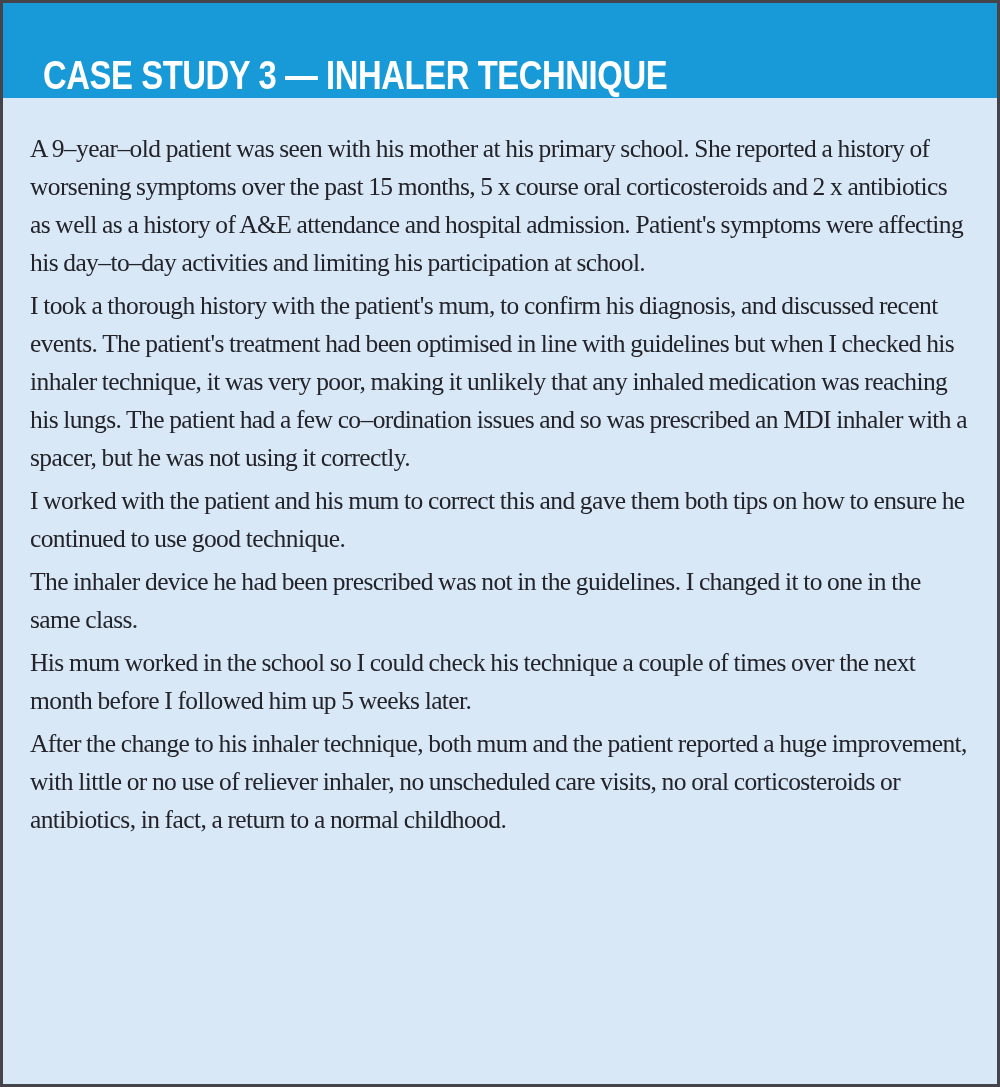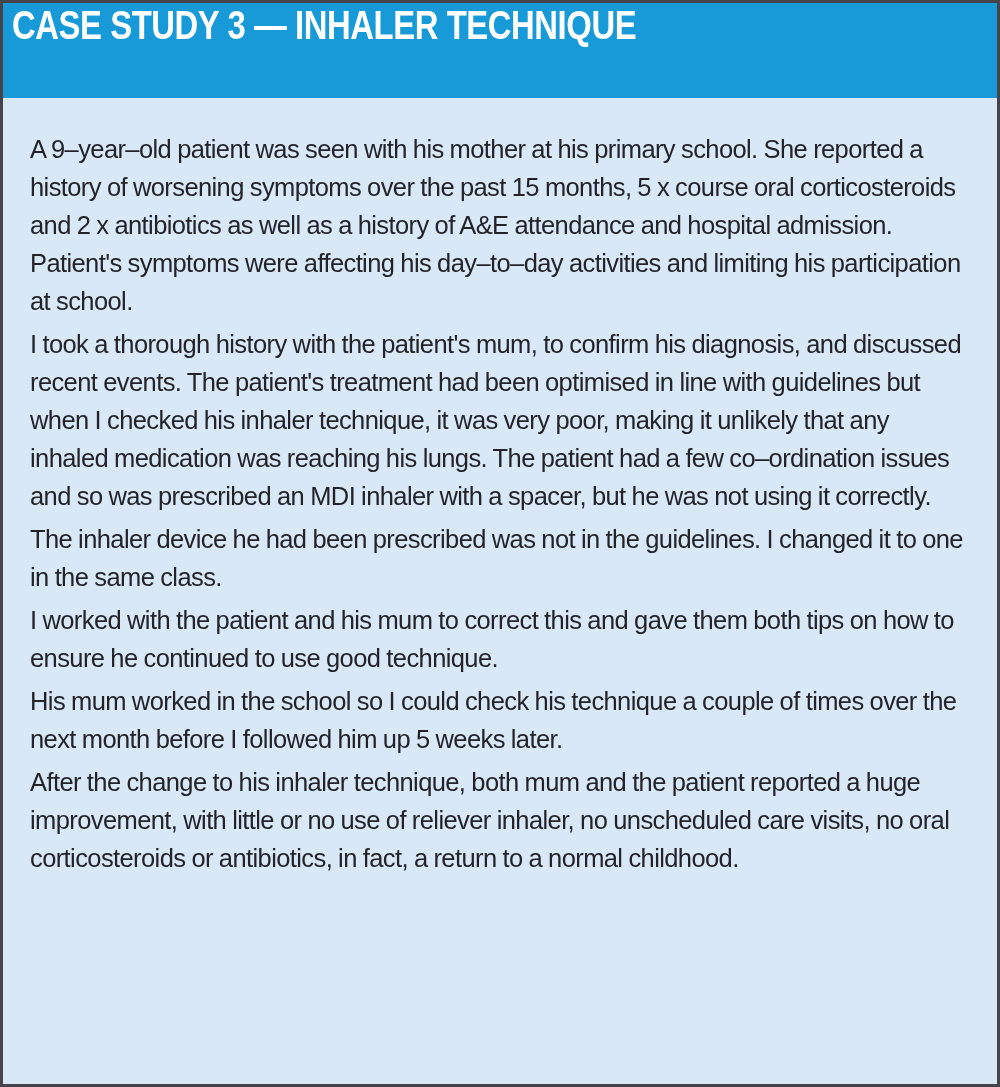--- a/index.html
+++ b/index.html
@@ -19,53 +19,54 @@
     width: 1000px;
     height: 1087px;
     border: 3px solid var(--border);
     background: var(--body-bg);
     overflow: hidden;
   }
   .cs-header {
     height: 95px;
     background: var(--header-bg);
     display: flex;
-    align-items: flex-start;
-    padding-left: 9px;
+    align-items: flex-end;
+    padding-left: 40px;
   }
   .cs-title {
     color: var(--header-text);
     font-size: 40px;
     font-weight: bold;
     letter-spacing: -0.5px;
     white-space: nowrap;
     transform: scaleX(0.82);
     transform-origin: left center;
   }
   .cs-body {
     padding: 32px 26px 0 27px;
     color: var(--body-text);
+    font-family: Liberation Serif, serif;
   }
   .cs-body p {
     font-size: 25.5px;
     line-height: 38px;
     letter-spacing: -0.6px;
     word-spacing: -0.5px;
     margin: 0 0 5px 0;
     color: var(--body-text);
   }
 </style>
 </head>
 <body>
 
 <div class="case-study">
   <div class="cs-header">
     <h1 class="cs-title">CASE STUDY 3 — INHALER TECHNIQUE</h1>
   </div>
   <div class="cs-body">
     <p>A 9–year–old patient was seen with his mother at his primary school. She reported a history of worsening symptoms over the past 15 months, 5 x course oral corticosteroids and 2 x antibiotics as well as a history of A&amp;E attendance and hospital admission. Patient's symptoms were affecting his day–to–day activities and limiting his participation at school.</p>
     <p>I took a thorough history with the patient's mum, to confirm his diagnosis, and discussed recent events. The patient's treatment had been optimised in line with guidelines but when I checked his inhaler technique, it was very poor, making it unlikely that any inhaled medication was reaching his lungs. The patient had a few co–ordination issues and so was prescribed an MDI inhaler with a spacer, but he was not using it correctly.</p>
+    <p>I worked with the patient and his mum to correct this and gave them both tips on how to ensure he continued to use good technique.</p>
     <p>The inhaler device he had been prescribed was not in the guidelines. I changed it to one in the same class.</p>
-    <p>I worked with the patient and his mum to correct this and gave them both tips on how to ensure he continued to use good technique.</p>
     <p>His mum worked in the school so I could check his technique a couple of times over the next month before I followed him up 5 weeks later.</p>
     <p>After the change to his inhaler technique, both mum and the patient reported a huge improvement, with little or no use of reliever inhaler, no unscheduled care visits, no oral corticosteroids or antibiotics, in fact, a return to a normal childhood.</p>
   </div>
 </div>
 
 </body></html>

